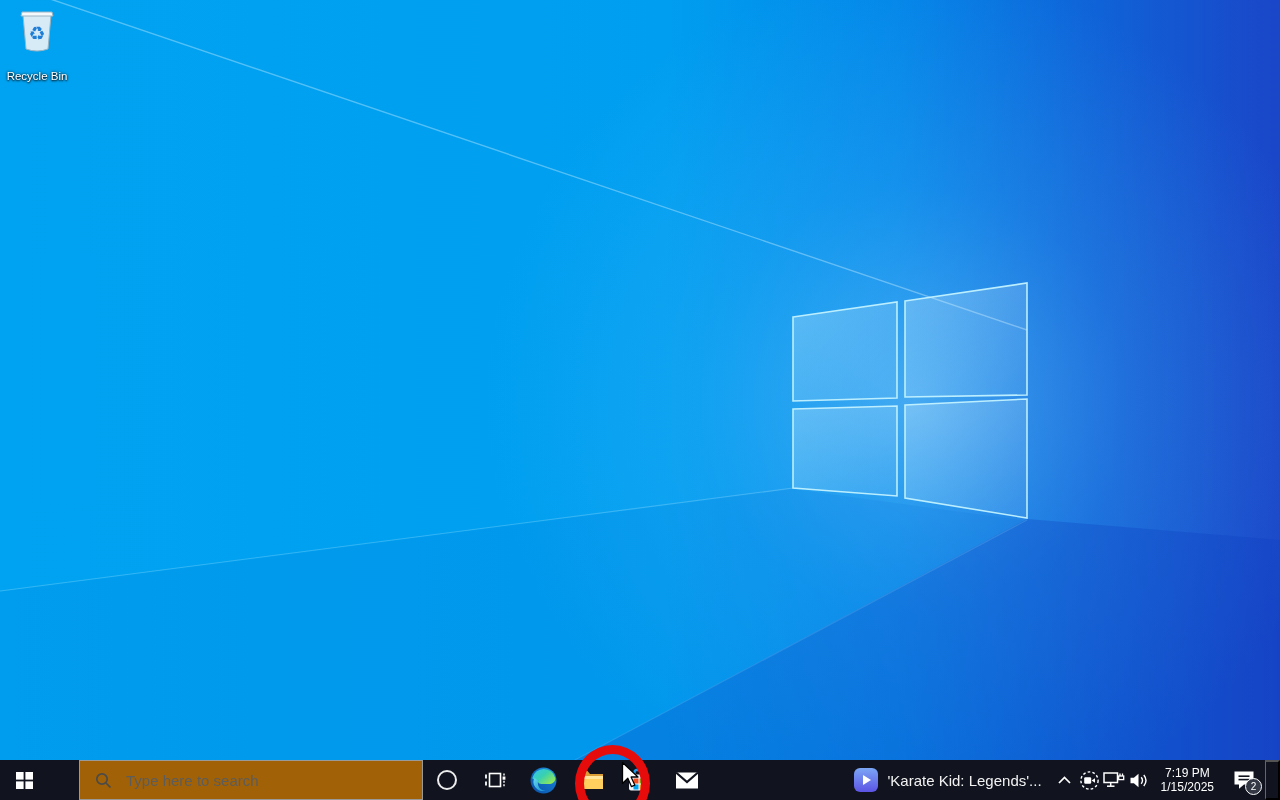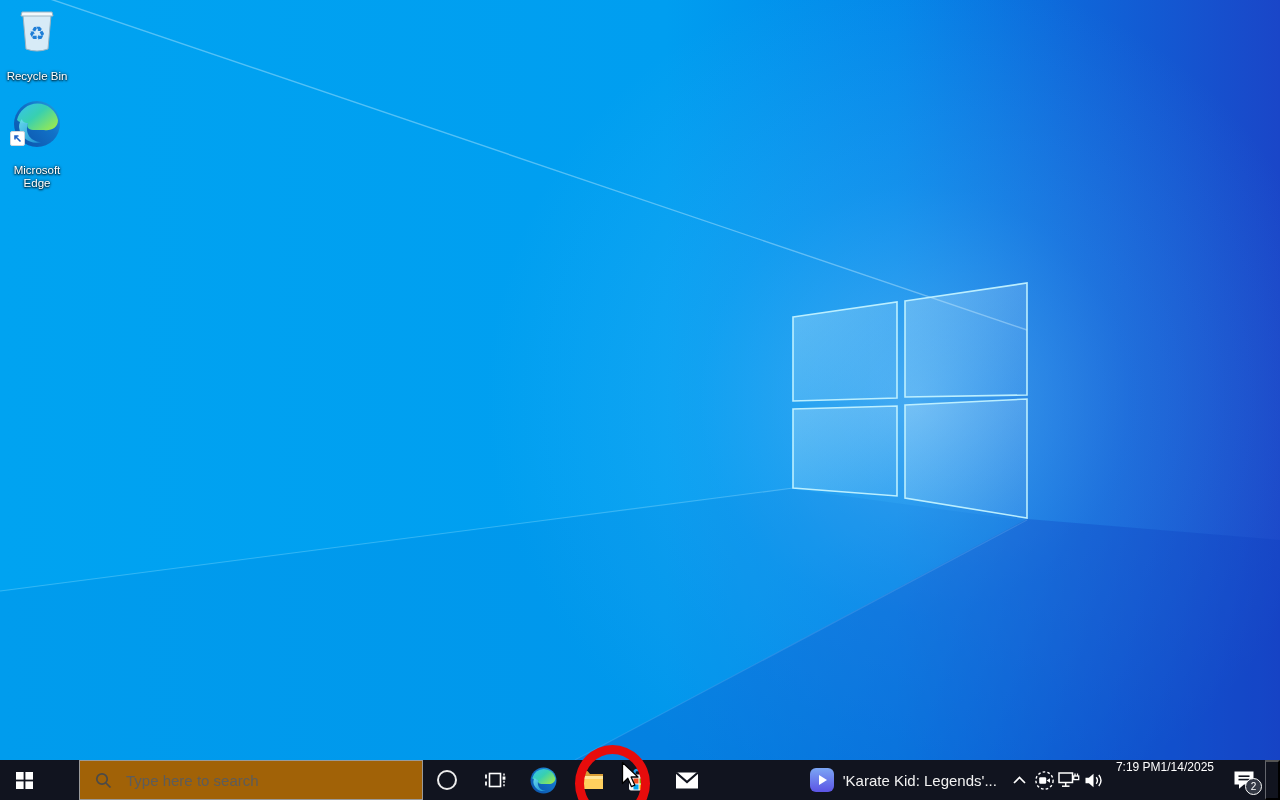--- a/index.html
+++ b/index.html
@@ -50,21 +50,21 @@
     background:linear-gradient(180deg,#7ba6f5 0%,#5c54e4 100%);
     display:flex; align-items:center; justify-content:center;
   }
   .media-ico .tri {
     width:0; height:0; border-left:8px solid #fff;
     border-top:5.5px solid transparent; border-bottom:5.5px solid transparent; margin-left:2px;
   }
   .media-label { color:#f2f2f2; font-size:15px; white-space:nowrap; }
   .tray-btn { width:25px; height:40px; flex:none; display:flex; align-items:center; justify-content:center; background:transparent; border:0; padding:0; }
   .clock {
-    height:40px; padding:0 9px; display:flex; flex-direction:row; justify-content:center;
+    height:40px; padding:0 9px; display:flex; flex-direction:column; justify-content:center;
     color:#fff; font-size:12px; line-height:14.5px; text-align:center; background:transparent; border:0;
   }
   .action-btn { position:relative; width:42px; height:40px; flex:none; display:flex; align-items:center; justify-content:center; background:transparent; border:0; }
   .badge {
     position:absolute; right:3px; bottom:5px; width:15px; height:15px; border-radius:50%;
     background:#343945; border:1.5px solid #fff; box-sizing:content-box;
     color:#fff; font-size:10px; line-height:15px; text-align:center;
   }
   .show-desktop { width:7px; height:40px; border-left:1px solid rgba(255,255,255,.35); flex:none; background:transparent; }
   
@@ -132,35 +132,20 @@
     <div class="icon-art">
       <svg width="40" height="46" viewBox="0 0 40 46">
         <path d="M6 7 L34 7 L31 41 Q20 45 9 41 Z" fill="#e9f1f7" fill-opacity="0.92" stroke="#9db4c2" stroke-width="1"></path>
         <path d="M5 4 h30 l1 4 h-32 z" fill="#f4f9fc" stroke="#9db4c2" stroke-width="1"></path>
         <text x="20" y="32" font-size="19" text-anchor="middle" fill="#1e7ed7" font-family="DejaVu Sans, sans-serif">♻</text>
       </svg>
     </div>
     <span class="icon-label">Recycle Bin</span>
   </div>
 
-  <div class="desktop-icon" id="icon-edge">
-    <div class="icon-art" style="position:relative;">
-      <svg width="48" height="48" viewBox="0 0 48 48">
-        <circle cx="24" cy="24" r="23" fill="url(#edgeBlue)"></circle>
-        <path d="M4 20 A 21 21 0 0 1 45 20 C 45 28 38 31 31 30 L 20 30 C 15 30 13 26 15 23 C 10 24 6 22 4 20 Z" fill="url(#edgeGreen)"></path>
-        <path d="M15 23 C 11 34 19 42 28 42 C 18 45 7 38 6 27 C 6 24 7 21 9 19 C 9 21 11 23 15 23 Z" fill="url(#edgeCyan)" opacity="0.92"></path>
-      </svg>
-      <span class="shortcut-badge">
-        <svg width="11" height="11" viewBox="0 0 11 11" style="display:block;margin:1px;">
-          <path d="M8.5 8.5 L3.5 3.5 M3 6.5 L3 3 L6.5 3" stroke="#1e62c8" stroke-width="1.6" fill="none"></path>
-        </svg>
-      </span>
-    </div>
-    <span class="icon-label">Microsoft Edge</span>
-  </div>
 
   <div class="taskbar">
 
     <button class="tb-btn">
       <svg width="17" height="17" viewBox="0 0 17 17">
         <rect x="0" y="0" width="7.6" height="7.6" fill="#fff"></rect>
         <rect x="9.4" y="0" width="7.6" height="7.6" fill="#fff"></rect>
         <rect x="0" y="9.4" width="7.6" height="7.6" fill="#fff"></rect>
         <rect x="9.4" y="9.4" width="7.6" height="7.6" fill="#fff"></rect>
       </svg>
@@ -259,21 +244,21 @@
       <button class="tray-btn">
         <svg width="20" height="17" viewBox="0 0 20 17">
           <path d="M1.5 5.8 h3.4 l4.6 -4 v13.4 l-4.6 -4 h-3.4 z" fill="#fff"></path>
           <path d="M12.2 5.2 q2.6 3.3 0 6.6" fill="none" stroke="#fff" stroke-width="1.4"></path>
           <path d="M14.8 3 q4.4 5.5 0 11" fill="none" stroke="#fff" stroke-width="1.4"></path>
         </svg>
       </button>
 
       <button class="clock">
         <span>7:19 PM</span>
-        <span>1/14/2025</span>
+        <span>1/15/2025</span>
       </button>
 
       <button class="action-btn">
         <svg width="22" height="20" viewBox="0 0 22 20">
           <path d="M1.5 1.5 h19 v13 h-9.5 l-5 4.2 v-4.2 h-4.5 z" fill="#fff"></path>
           <line x1="5.5" y1="6.2" x2="16.5" y2="6.2" stroke="#11141f" stroke-width="1.6"></line>
           <line x1="5.5" y1="9.6" x2="16.5" y2="9.6" stroke="#11141f" stroke-width="1.6"></line>
         </svg>
         <span class="badge">2</span>
       </button>

